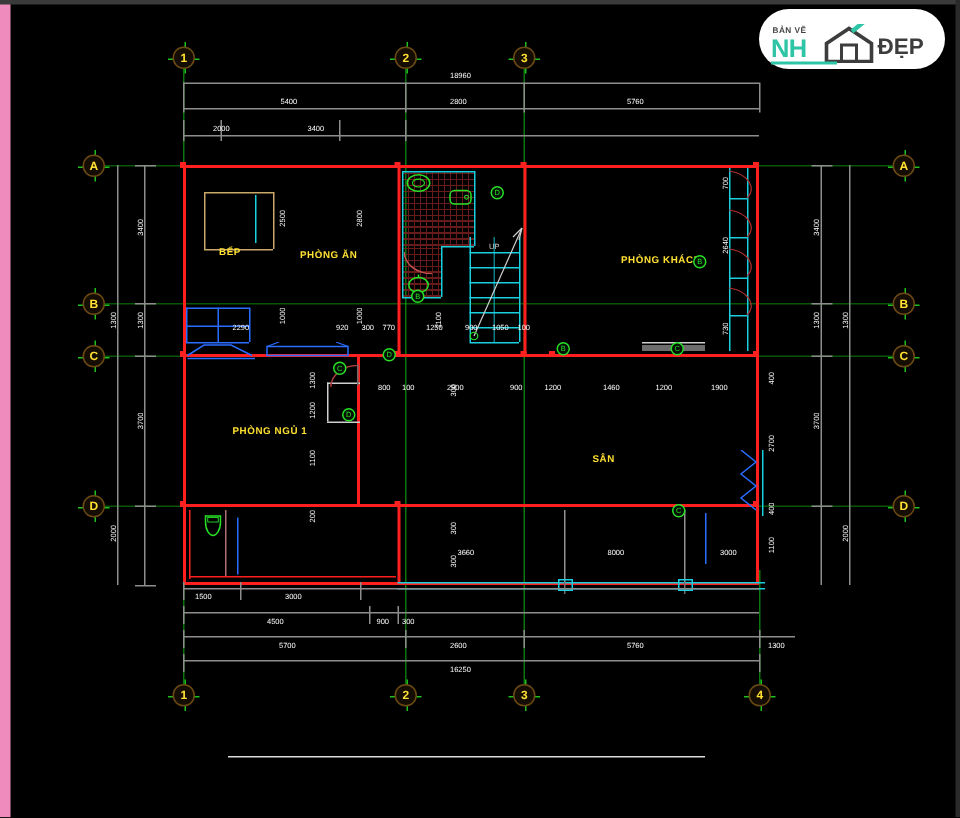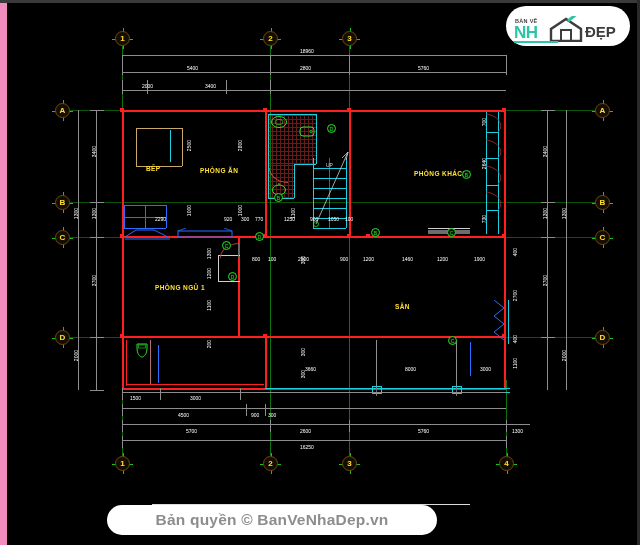--- a/index.html
+++ b/index.html
@@ -386,17 +386,14 @@
         <path d="M3 25 L3 13 L18 3 L33 13 L33 25 Z" stroke="#3d3d3d" stroke-width="2.4" fill="none"></path>
         <rect x="13" y="14" width="10" height="11" stroke="#3d3d3d" stroke-width="2" fill="none"></rect>
         <path d="M20 5 L31 -4" stroke="#2ec4a6" stroke-width="3" fill="none"></path>
       </svg>
       <div class="lg-dep">ĐẸP</div>
       <div class="lg-ul"></div>
     </div>
   </div>
 
   <div id="title-ul"></div>
-  <div id="wm">
-    <span>Bản quyền © BanVeNhaDep.vn</span>
-  </div>
 
 </div>
 
 </body></html>

